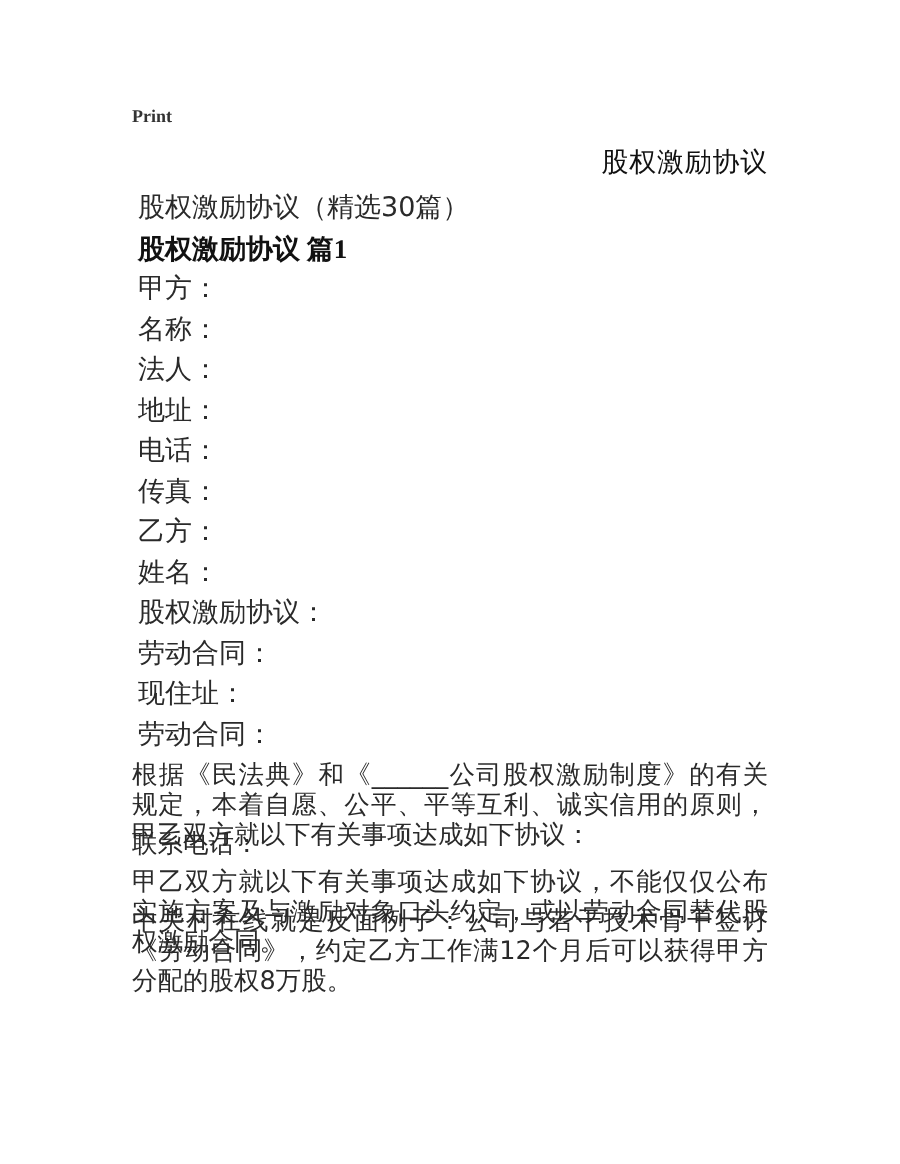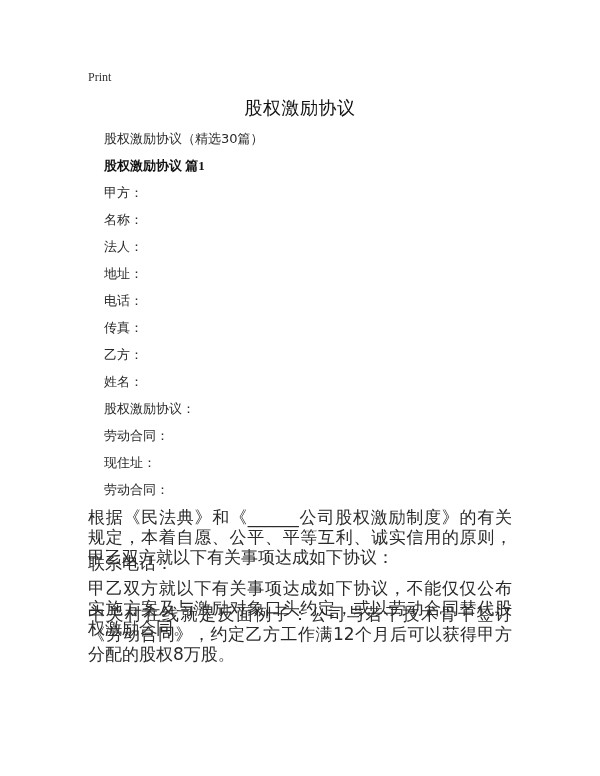--- a/index.html
+++ b/index.html
@@ -21,35 +21,36 @@
       top: 0;
       width: 424px;
     }
     .print-label {
       position: absolute;
       left: 0;
       top: 70px;
       font-family: "Liberation Serif", "DejaVu Serif", serif;
       font-size: 12px;
       color: #333333;
+      font-weight: bold;
     }
     .doc-title {
       position: absolute;
       left: 0;
       width: 424px;
       top: 96px;
-      text-align: center;
+      text-align: right;
       font-size: 18px;
       color: #111111;
       letter-spacing: 0.5px;
     }
     .line {
       position: absolute;
-      left: 16px;
-      font-size: 13px;
+      left: 4px;
+      font-size: 18px;
       line-height: 18px;
       white-space: nowrap;
       color: #2a2a2a;
     }
     .subtitle { top: 130px; }
     .section-heading {
       top: 157px;
       font-weight: bold;
       color: #111111;
       font-family: Liberation Serif, serif;

